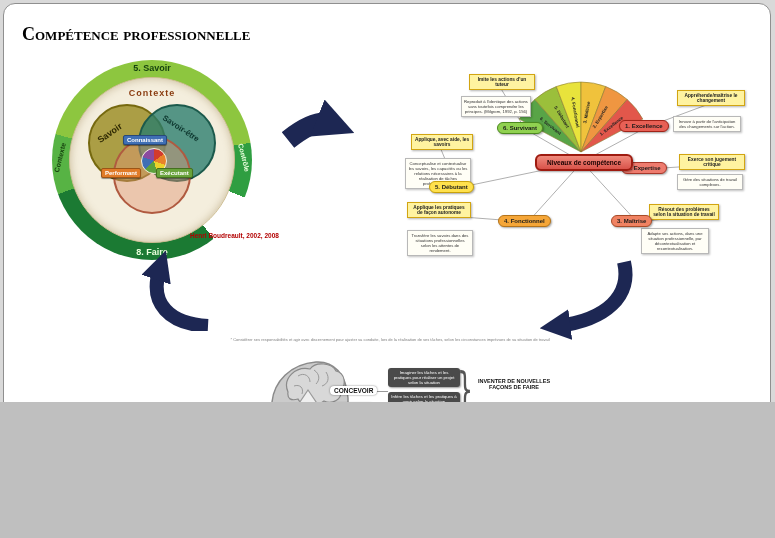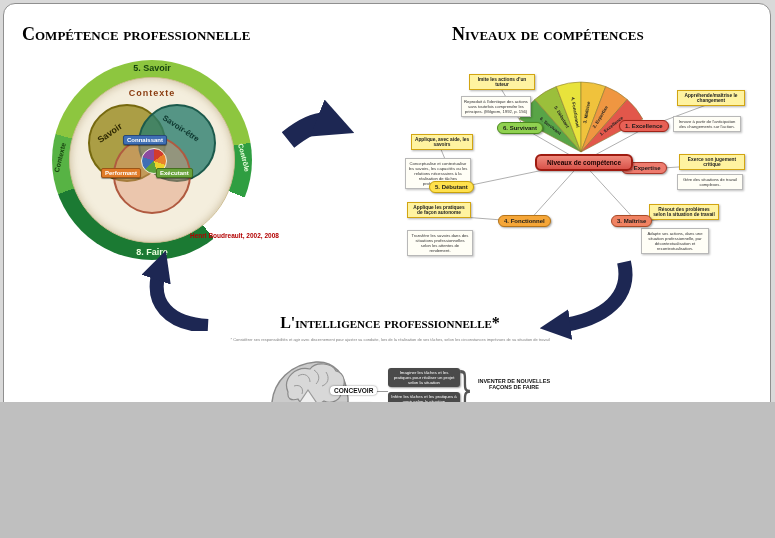--- a/index.html
+++ b/index.html
@@ -98,22 +98,20 @@
   .caption{position:absolute;left:190px;top:508px;width:400px;text-align:center;font-size:5px;color:#222;line-height:1.35;}
   .caption .hl{color:#c00000;font-weight:bold;}
 </style>
 </head>
 <body>
 
 <div class="stage">
   <div class="card"></div>
 
   <h1 class="title title-left">Compétence professionnelle</h1>
-  <h1 class="title title-right">Niveaux de compétences</h1>
-  <h1 class="title title-bottom">L'intelligence professionnelle*</h1>
   <div class="footnote">* Considérer ses responsabilités et agir avec discernement pour ajuster sa conduite, lors de la réalisation de ses tâches, selon les circonstances imprévues de sa situation de travail</div>
 
   <div class="wheel">
     <div class="ring"></div>
     <span class="rl rl-top">5. Savoir</span>
     <span class="rl rl-bottom">8. Faire</span>
     <span class="rl rl-left">Contexte</span>
     <span class="rl rl-right">Contrôle</span>
     <div class="disc">
       <div class="disc-title">Contexte</div>

